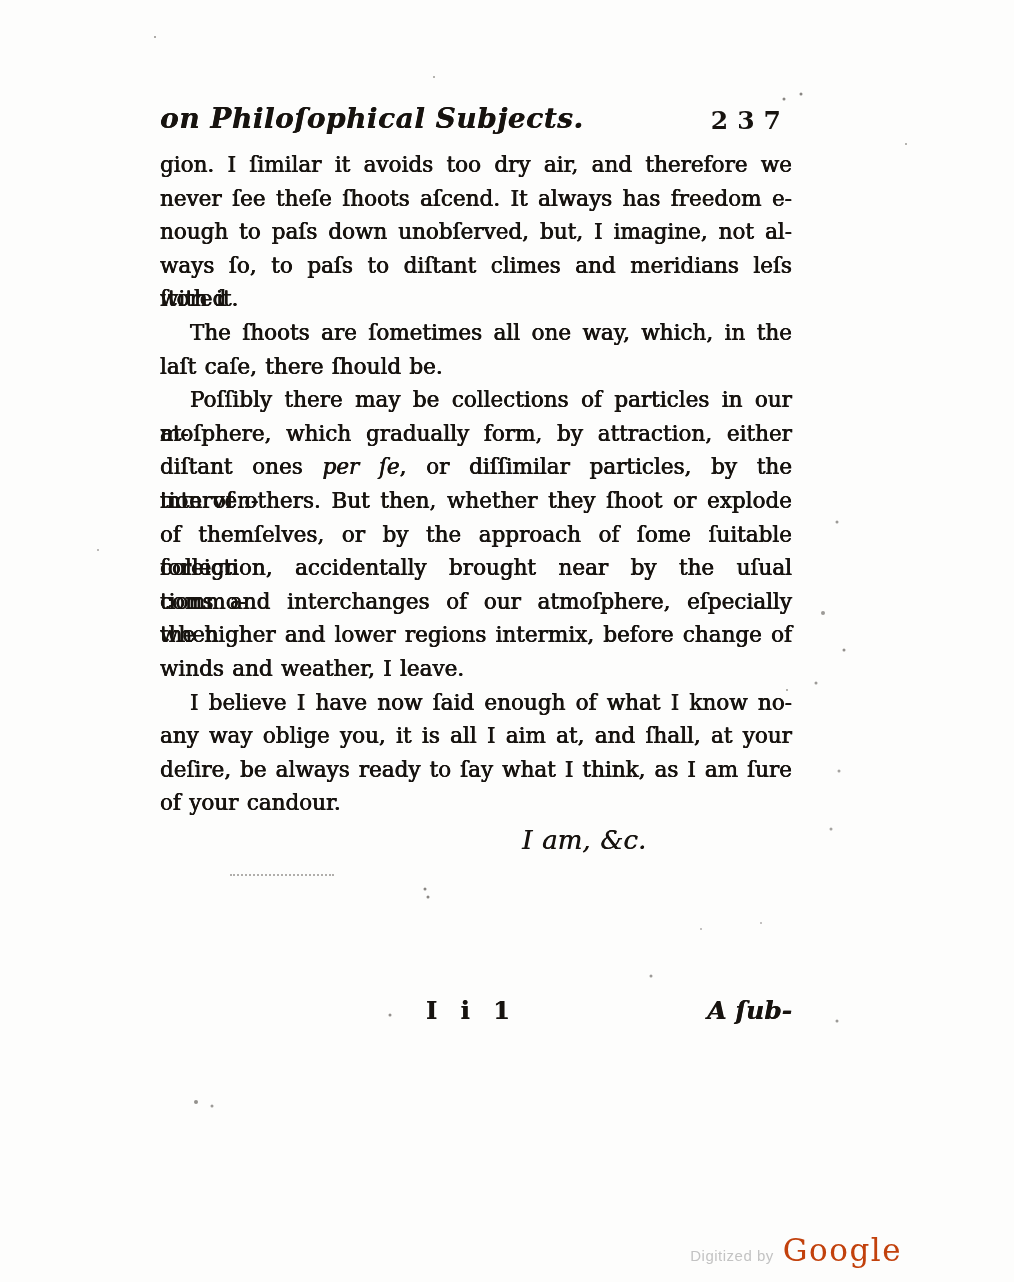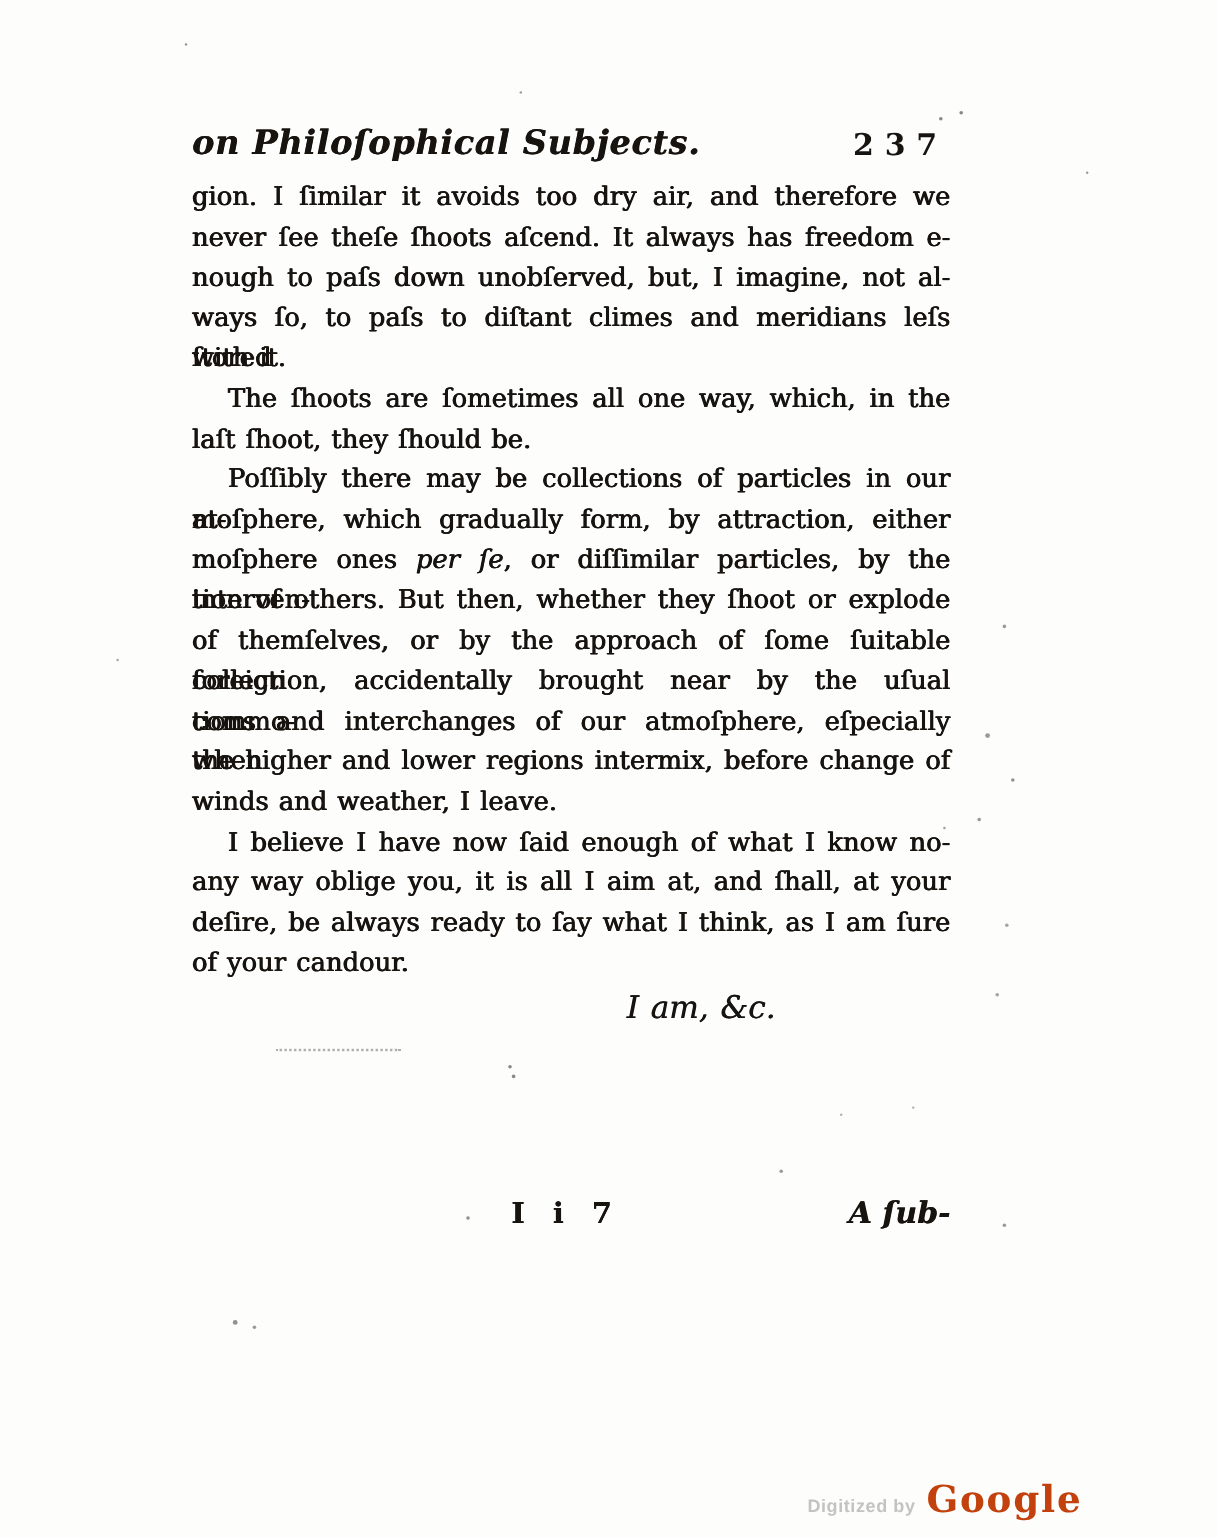--- a/index.html
+++ b/index.html
@@ -57,21 +57,21 @@
     font-weight: bold; font-size: 24px; word-spacing: 11px; letter-spacing: 2px;
   }
   .catchword {
     position: absolute; right: 0; top: 0;
     font-style: italic; font-weight: bold; font-size: 25px;
   }
 
   
   .watermark {
     position: absolute; right: 112px; bottom: 14px;
-    display: flex; align-items: baseline; gap: 9px; font-weight: bold;
+    display: flex; align-items: baseline; gap: 9px;
   }
   .wm-prefix {
     font-family: "Liberation Sans", sans-serif;
     font-size: 15px; color: #c3c3c3; letter-spacing: 0.5px;
   }
   .wm-logo {
     font-family: "DejaVu Serif", serif;
     font-size: 31px; color: #c2410c; letter-spacing: 1.5px;
   }
 
@@ -119,39 +119,39 @@
   </div>
 
   <div class="body-text">
 
     <div class="line"><span>gion.  I ſimilar it avoids too dry air, and therefore we</span></div>
       <div class="line"><span>never ſee theſe ſhoots aſcend.  It always has freedom e-</span></div>
       <div class="line"><span>nough to paſs down unobſerved, but, I imagine, not al-</span></div>
       <div class="line"><span>ways ſo, to paſs to diſtant climes and meridians leſs ſtored</span></div>
       <div class="line last"><span>with it.</span></div>
       <div class="line indent"><span>The ſhoots are ſometimes all one way, which, in the</span></div>
-      <div class="line last"><span>laſt ſhoot, they ſhould be.</span></div>
+      <div class="line last"><span>laſt caſe, there ſhould be.</span></div>
       <div class="line indent"><span>Poſſibly there may be collections of particles in our at-</span></div>
       <div class="line"><span>moſphere, which gradually form, by attraction, either</span></div>
-      <div class="line"><span>moſphere ones </span><i>per ſe</i><span>, or diſſimilar particles, by the interven-</span></div>
+      <div class="line"><span>diſtant ones </span><i>per ſe</i><span>, or diſſimilar particles, by the interven-</span></div>
       <div class="line"><span>tion of others.  But then, whether they ſhoot or explode</span></div>
       <div class="line"><span>of themſelves, or by the approach of ſome ſuitable foreign</span></div>
       <div class="line"><span>collection, accidentally brought near by the uſual commo-</span></div>
       <div class="line"><span>tions and interchanges of our atmoſphere, eſpecially when</span></div>
       <div class="line"><span>the higher and lower regions intermix, before change of</span></div>
       <div class="line last"><span>winds and weather, I leave.</span></div>
       <div class="line indent"><span>I believe I have now ſaid enough of what I know no-</span></div>
       <div class="line"><span>any way oblige you, it is all I aim at, and ſhall, at your</span></div>
       <div class="line"><span>deſire, be always ready to ſay what I think, as I am ſure</span></div>
       <div class="line last"><span>of your candour.</span></div>
       <div class="sig-line">I am, &amp;c.</div>
   </div>
 
   <div class="page-footer">
-    <div class="sig-mark">I i 7</div>
+    <div class="sig-mark">I i 1</div>
     <div class="catchword">A ſub-</div>
   </div>
 
   <div class="watermark">
     <span class="wm-prefix">Digitized by</span>
     <span class="wm-logo">Google</span>
   </div>
 
   <div class="specks"></div>
   <div class="underline-noise"></div>

